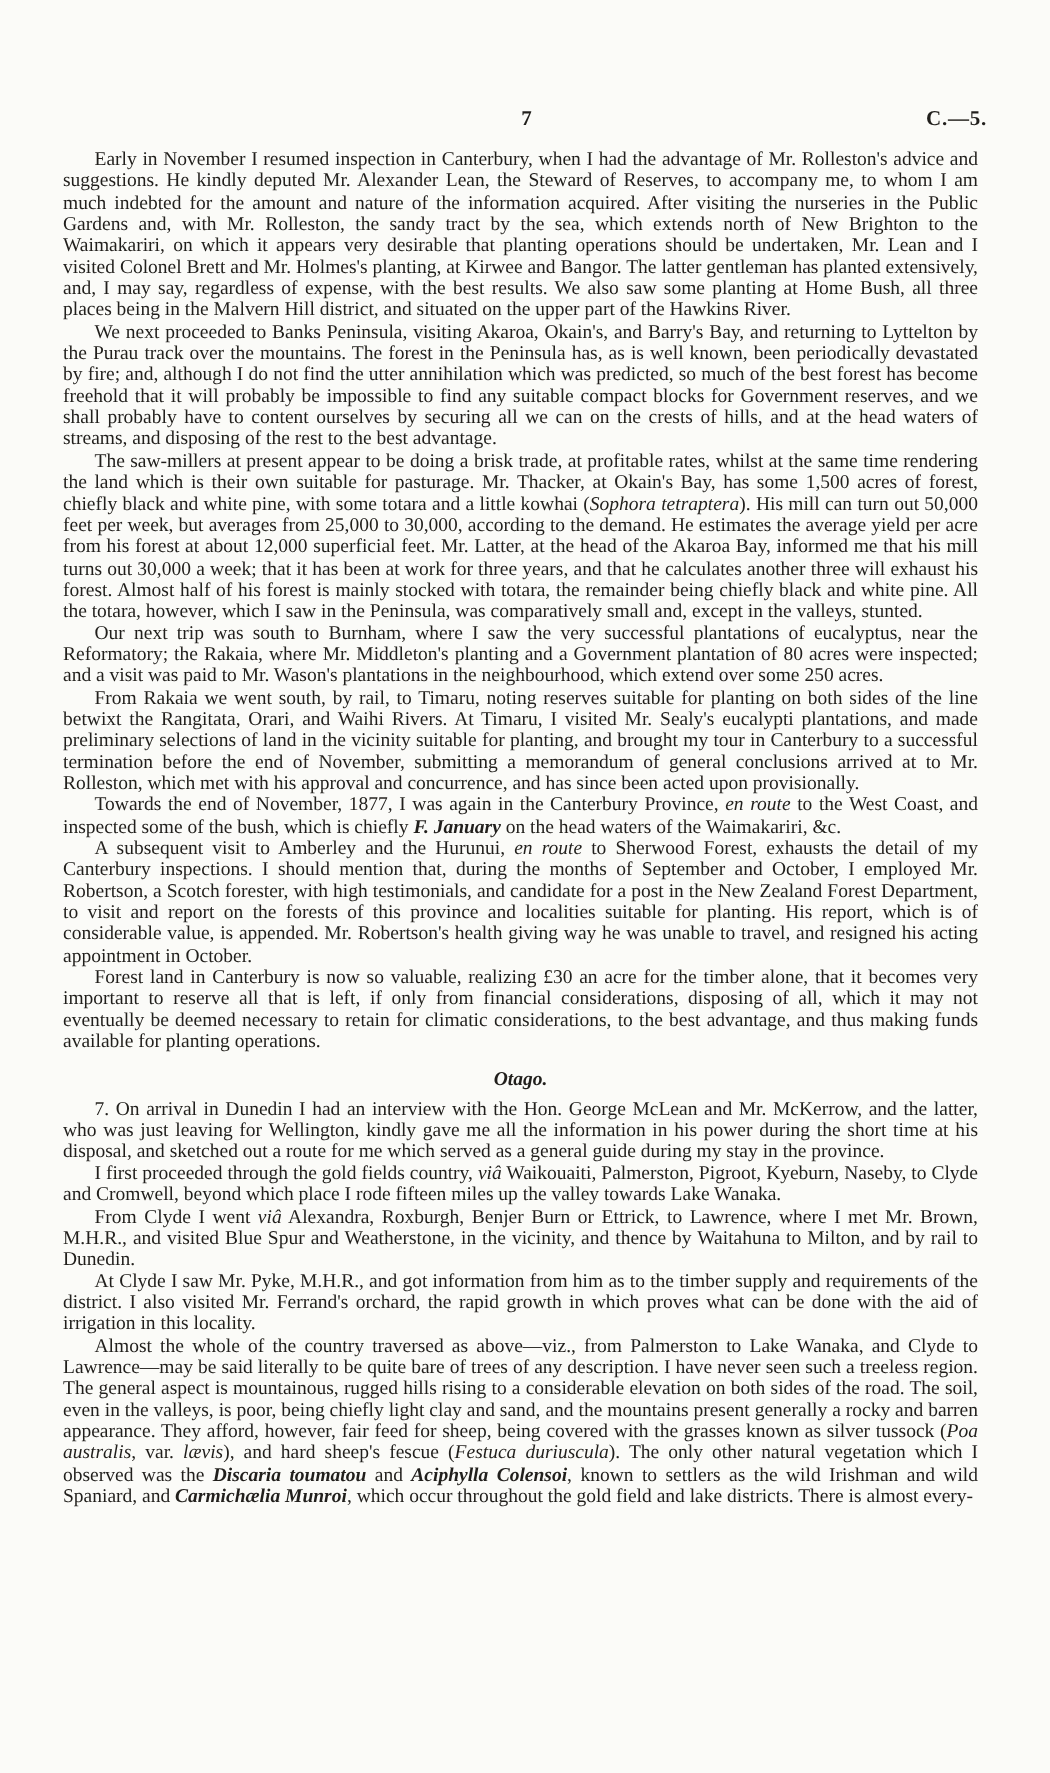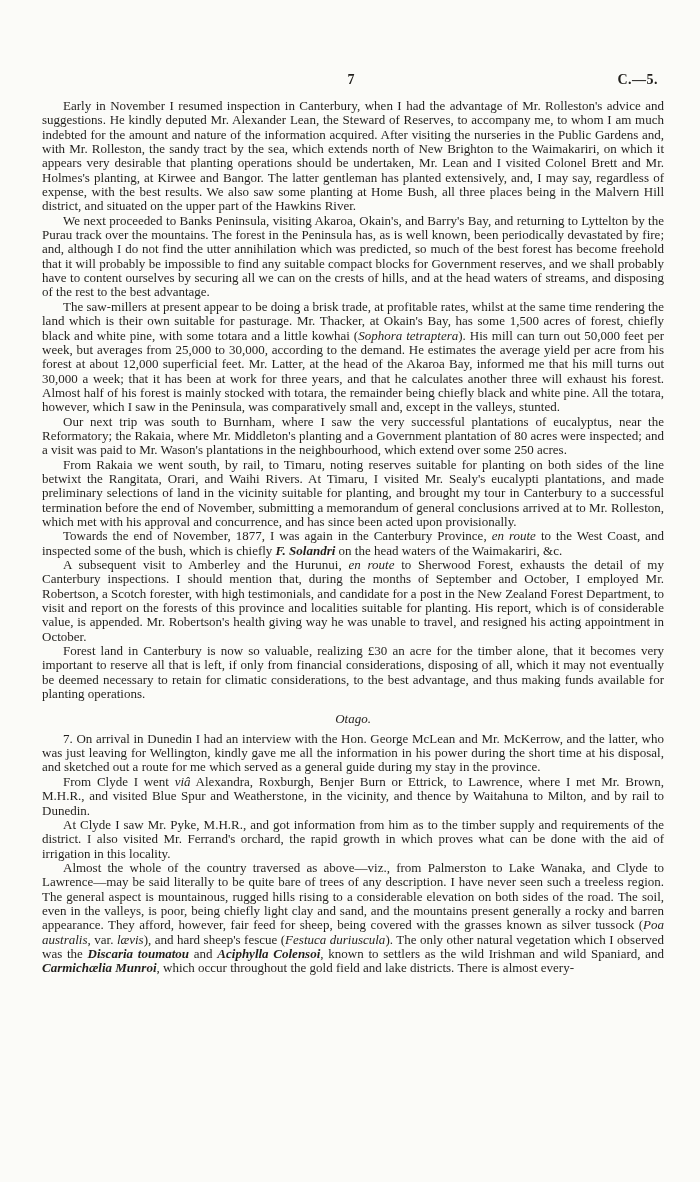--- a/index.html
+++ b/index.html
@@ -24,59 +24,60 @@
   }
   .page-number {
     position: absolute; left: 50%; transform: translateX(-50%);
   }
   .doc-ref {
     position: absolute; right: 2px;
     letter-spacing: 0.5px;
   }
   .body-text {
     position: absolute;
-    top: 99px; left: 42px; right: 36px;
+    top: 99px; left: 42px; right: 48px;
     font-size: 13px;
     line-height: 14.35px;
     text-align: justify;
   }
   .body-text p {
     margin: 0;
     text-indent: 21px;
   }
   .section-heading {
     margin: 11px 0 5px 0;
     text-align: center;
     font-style: italic;
-    font-weight: normal;
+    font-weight: bold;
     font-size: 13px;
     text-indent: 0;
   }
 </style>
 </head>
 <body>
 
 <div class="page">
 
   <header class="page-header">
     <span class="page-number">7</span>
     <span class="doc-ref">C.—5.</span>
   </header>
 
   <main class="body-text">
     <p><span>Early in November I resumed inspection in Canterbury, when I had the advantage of Mr. Rolleston's advice and suggestions.  He kindly deputed Mr. Alexander Lean, the Steward of Reserves, to accompany me, to whom I am much indebted for the amount and nature of the information acquired.  After visiting the nurseries in the Public Gardens and, with Mr. Rolleston, the sandy tract by the sea, which extends north of New Brighton to the Waimakariri, on which it appears very desirable that planting operations should be undertaken, Mr. Lean and I visited Colonel Brett and Mr. Holmes's planting, at Kirwee and Bangor.  The latter gentleman has planted extensively, and, I may say, regardless of expense, with the best results.  We also saw some planting at Home Bush, all three places being in the Malvern Hill district, and situated on the upper part of the Hawkins River.</span></p>
     <p><span>We next proceeded to Banks Peninsula, visiting Akaroa, Okain's, and Barry's Bay, and returning to Lyttelton by the Purau track over the mountains.  The forest in the Peninsula has, as is well known, been periodically devastated by fire; and, although I do not find the utter annihilation which was predicted, so much of the best forest has become freehold that it will probably be impossible to find any suitable compact blocks for Government reserves, and we shall probably have to content ourselves by securing all we can on the crests of hills, and at the head waters of streams, and disposing of the rest to the best advantage.</span></p>
     <p><span>The saw-millers at present appear to be doing a brisk trade, at profitable rates, whilst at the same time rendering the land which is their own suitable for pasturage.  Mr. Thacker, at Okain's Bay, has some 1,500 acres of forest, chiefly black and white pine, with some totara and a little kowhai (</span><span style="font-style: italic;">Sophora tetraptera</span><span>).  His mill can turn out 50,000 feet per week, but averages from 25,000 to 30,000, according to the demand.  He estimates the average yield per acre from his forest at about 12,000 superficial feet.  Mr. Latter, at the head of the Akaroa Bay, informed me that his mill turns out 30,000 a week; that it has been at work for three years, and that he calculates another three will exhaust his forest.  Almost half of his forest is mainly stocked with totara, the remainder being chiefly black and white pine.  All the totara, however, which I saw in the Peninsula, was comparatively small and, except in the valleys, stunted.</span></p>
     <p><span>Our next trip was south to Burnham, where I saw the very successful plantations of eucalyptus, near the Reformatory; the Rakaia, where Mr. Middleton's planting and a Government plantation of 80 acres were inspected; and a visit was paid to Mr. Wason's plantations in the neighbourhood, which extend over some 250 acres.</span></p>
     <p><span>From Rakaia we went south, by rail, to Timaru, noting reserves suitable for planting on both sides of the line betwixt the Rangitata, Orari, and Waihi Rivers.  At Timaru, I visited Mr. Sealy's eucalypti plantations, and made preliminary selections of land in the vicinity suitable for planting, and brought my tour in Canterbury to a successful termination before the end of November, submitting a memorandum of general conclusions arrived at to Mr. Rolleston, which met with his approval and concurrence, and has since been acted upon provisionally.</span></p>
-    <p><span>Towards the end of November, 1877, I was again in the Canterbury Province, </span><span style="font-style: italic;">en route</span><span> to the West Coast, and inspected some of the bush, which is chiefly </span><span style="font-style: italic; font-weight: bold;">F. Solandri</span><span> on the head waters of the Waimakariri, &amp;c.</span></p>
+    <p><span>Towards the end of November, 1877, I was again in the Canterbury Province, </span><span style="font-style: italic;">en route</span><span> to the West Coast, and inspected some of the bush, which is chiefly </span><span style="font-style: italic; font-weight: bold;">F. January</span><span> on the head waters of the Waimakariri, &amp;c.</span></p>
     <p><span>A subsequent visit to Amberley and the Hurunui, </span><span style="font-style: italic;">en route</span><span> to Sherwood Forest, exhausts the detail of my Canterbury inspections.  I should mention that, during the months of September and October, I employed Mr. Robertson, a Scotch forester, with high testimonials, and candidate for a post in the New Zealand Forest Department, to visit and report on the forests of this province and localities suitable for planting.  His report, which is of considerable value, is appended.  Mr. Robertson's health giving way he was unable to travel, and resigned his acting appointment in October.</span></p>
     <p><span>Forest land in Canterbury is now so valuable, realizing £30 an acre for the timber alone, that it becomes very important to reserve all that is left, if only from financial considerations, disposing of all, which it may not eventually be deemed necessary to retain for climatic considerations, to the best advantage, and thus making funds available for planting operations.</span></p>
 
     <h3 class="section-heading">Otago.</h3>
 
     <p><span>7. On arrival in Dunedin I had an interview with the Hon. George McLean and Mr. McKerrow, and the latter, who was just leaving for Wellington, kindly gave me all the information in his power during the short time at his disposal, and sketched out a route for me which served as a general guide during my stay in the province.</span></p>
+    <p><span>I first proceeded through the gold fields country, </span><span style="font-style: italic;">viâ</span><span> Waikouaiti, Palmerston, Pigroot, Kyeburn, Naseby, to Clyde and Cromwell, beyond which place I rode fifteen miles up the valley towards Lake Wanaka.</span></p>
     <p><span>From Clyde I went </span><span style="font-style: italic;">viâ</span><span> Alexandra, Roxburgh, Benjer Burn or Ettrick, to Lawrence, where I met Mr. Brown, M.H.R., and visited Blue Spur and Weatherstone, in the vicinity, and thence by Waitahuna to Milton, and by rail to Dunedin.</span></p>
     <p><span>At Clyde I saw Mr. Pyke, M.H.R., and got information from him as to the timber supply and requirements of the district.  I also visited Mr. Ferrand's orchard, the rapid growth in which proves what can be done with the aid of irrigation in this locality.</span></p>
     <p><span>Almost the whole of the country traversed as above—viz., from Palmerston to Lake Wanaka, and Clyde to Lawrence—may be said literally to be quite bare of trees of any description.  I have never seen such a treeless region.  The general aspect is mountainous, rugged hills rising to a considerable elevation on both sides of the road.  The soil, even in the valleys, is poor, being chiefly light clay and sand, and the mountains present generally a rocky and barren appearance.  They afford, however, fair feed for sheep, being covered with the grasses known as silver tussock (</span><span style="font-style: italic;">Poa australis</span><span>, var. </span><span style="font-style: italic;">lævis</span><span>), and hard sheep's fescue (</span><span style="font-style: italic;">Festuca duriuscula</span><span>).  The only other natural vegetation which I observed was the </span><span style="font-style: italic; font-weight: bold;">Discaria toumatou</span><span> and </span><span style="font-style: italic; font-weight: bold;">Aciphylla Colensoi</span><span>, known to settlers as the wild Irishman and wild Spaniard, and </span><span style="font-style: italic; font-weight: bold;">Carmichælia Munroi</span><span>, which occur throughout the gold field and lake districts.  There is almost every-</span></p>
   </main>
 
 </div>
 
 </body></html>

